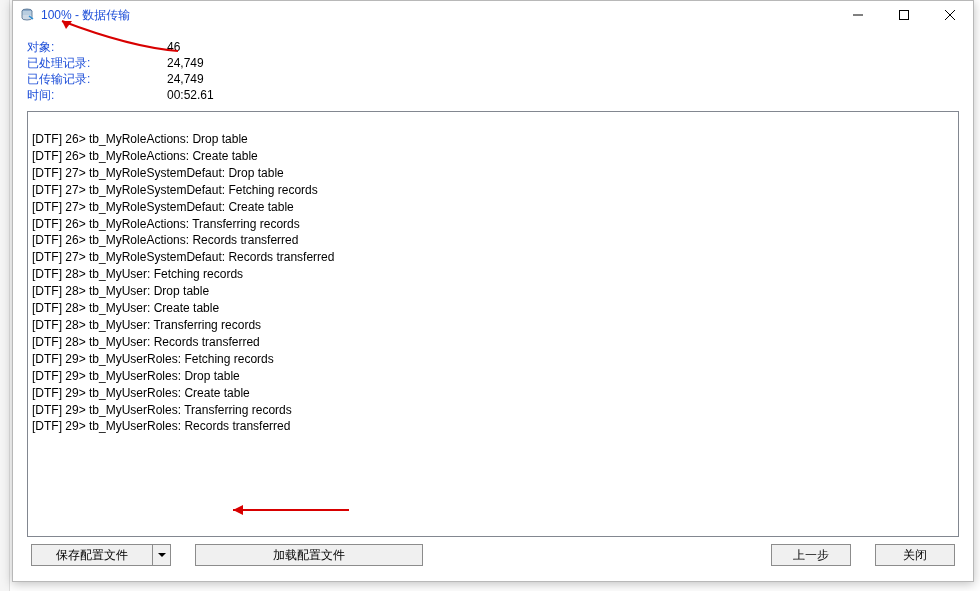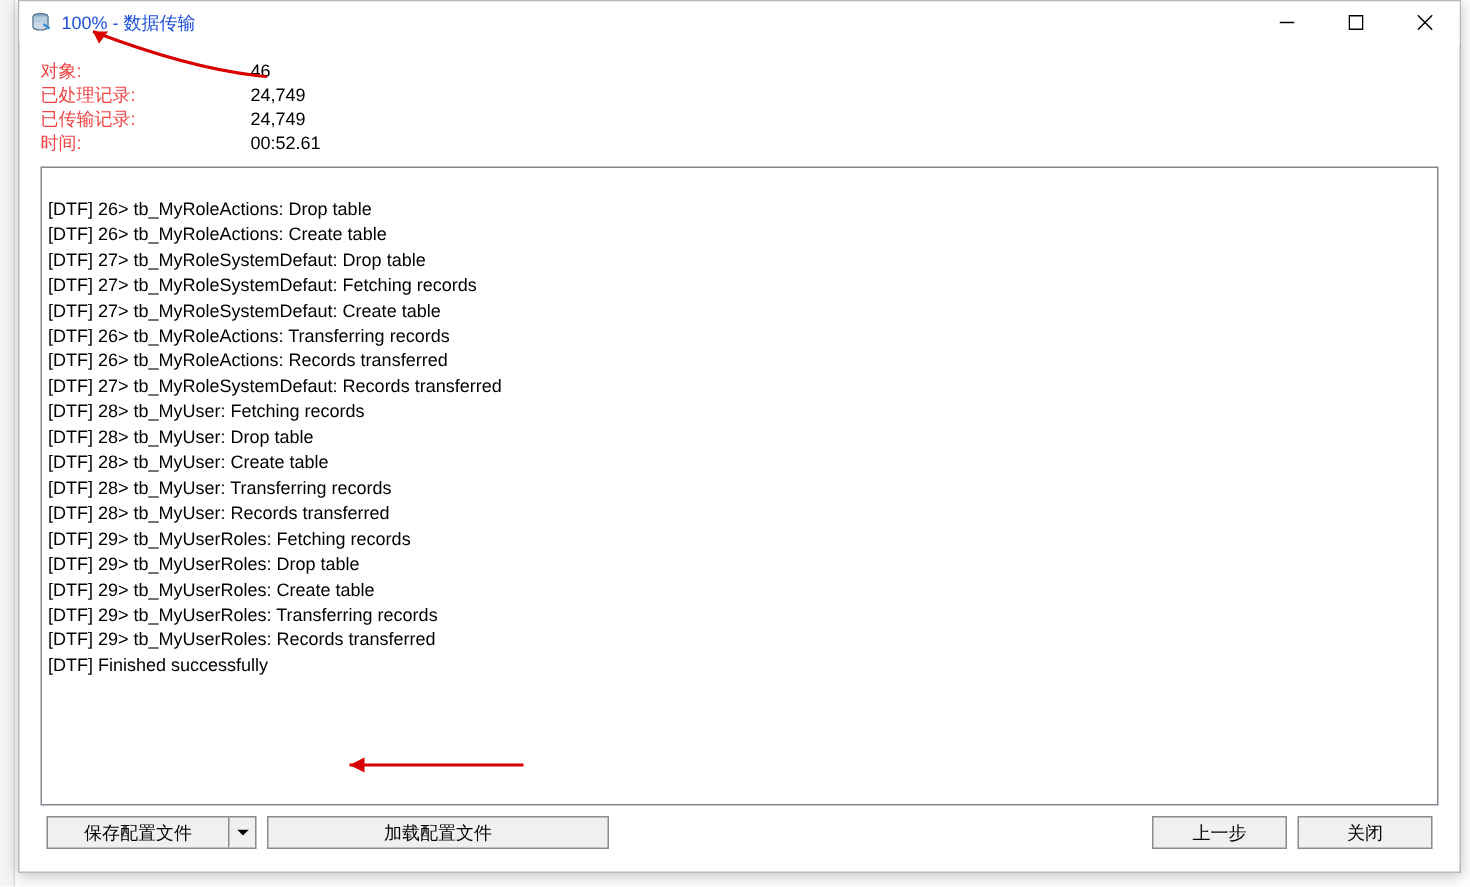--- a/index.html
+++ b/index.html
@@ -25,21 +25,21 @@
     font-size: 12px;
     position: relative;
   }
   .titlebar .icon { width: 16px; height: 16px; margin-right: 6px; display:flex; align-items:center; justify-content:center; }
   .titlebar .title { flex: 1; }
   .win-controls { display: flex; height: 100%; }
   .win-controls .ctl { width: 46px; display:flex; align-items:center; justify-content:center; cursor:pointer; }
   .content { flex:1; padding: 10px 14px 8px 14px; display:flex; flex-direction:column; }
   .stats { margin-bottom: 8px; }
   .stats-row { display:flex; height:16px; line-height:16px; }
-  .stats-row .lab { width: 140px; color:#ef4444; }
+  .stats-row .lab { width: 140px; color:#1d4ed8; }
   .stats-row .val { color:#000; }
   .logbox {
     flex:1;
     border: 1px solid #828790;
     background:#fff;
     font-family: "Segoe UI", Tahoma, sans-serif;
     font-size: 12px;
     color:#000;
     padding: 19px 4px;
     overflow-y: scroll;
@@ -49,42 +49,42 @@
   .logbox::-webkit-scrollbar { width: 17px; }
   .logbox::-webkit-scrollbar-track { background:#f0f0f0; }
   .logbox::-webkit-scrollbar-thumb { background:#c2c2c2; border:1px solid #a0a0a0; }
   .logbox::-webkit-scrollbar-button { background:#f0f0f0; height:17px; }
   .log-line { white-space: nowrap; }
   .btnbar {
     height: 36px;
     display:flex;
     align-items:center;
     padding: 0 4px;
-    gap: 7px;
+    gap: 24px;
   }
   .btnbar .spacer { flex:1; }
   .btn {
     height: 22px;
     border: 1px solid #8c8c8c;
     background: #f0f0f0;
     display:flex;
     align-items:center;
     justify-content:center;
     font-size:12px;
     cursor:pointer;
     position:relative;
   }
   .btn.save { width: 140px; padding-right:18px; }
   .btn.save .caret-box {
     position:absolute; right:0; top:0; bottom:0; width:18px;
     border-left:1px solid #8c8c8c;
     display:flex; align-items:center; justify-content:center;
   }
   .btn.load { width: 228px; }
-  .btn.prev, .btn.close-b { width: 90px; align-items: center; }
+  .btn.prev, .btn.close-b { width: 80px; align-items: center; }
   .arrow-red {
     position:absolute;
     pointer-events:none;
   }
   .arrow-red svg { display:block; }
 </style>
 </head>
 <body>
 
 <div class="bg-strip"></div>
@@ -152,21 +152,20 @@
         <div class="log-line">[DTF] 28&gt; tb_MyUser: Fetching records</div>
         <div class="log-line">[DTF] 28&gt; tb_MyUser: Drop table</div>
         <div class="log-line">[DTF] 28&gt; tb_MyUser: Create table</div>
         <div class="log-line">[DTF] 28&gt; tb_MyUser: Transferring records</div>
         <div class="log-line">[DTF] 28&gt; tb_MyUser: Records transferred</div>
         <div class="log-line">[DTF] 29&gt; tb_MyUserRoles: Fetching records</div>
         <div class="log-line">[DTF] 29&gt; tb_MyUserRoles: Drop table</div>
         <div class="log-line">[DTF] 29&gt; tb_MyUserRoles: Create table</div>
         <div class="log-line">[DTF] 29&gt; tb_MyUserRoles: Transferring records</div>
         <div class="log-line">[DTF] 29&gt; tb_MyUserRoles: Records transferred</div>
-        <div class="log-line">[DTF] Finished successfully</div>
       </div>
 
     <div class="btnbar">
       <div class="btn save">
         <span>保存配置文件</span>
         <span class="caret-box">
           <svg width="8" height="5" viewBox="0 0 8 5">
               <path d="M0 0 L4 4 L8 0 Z" fill="#000"></path>
             </svg>
         </span>

